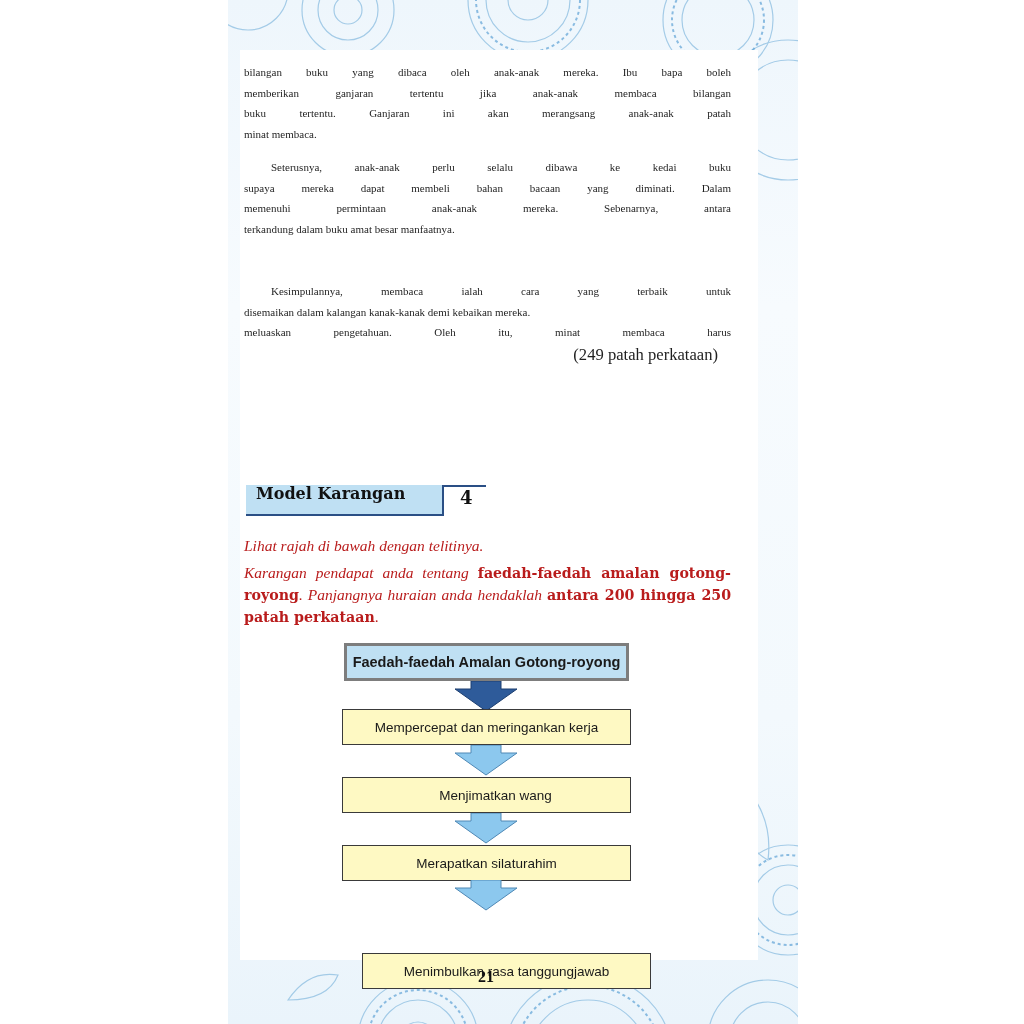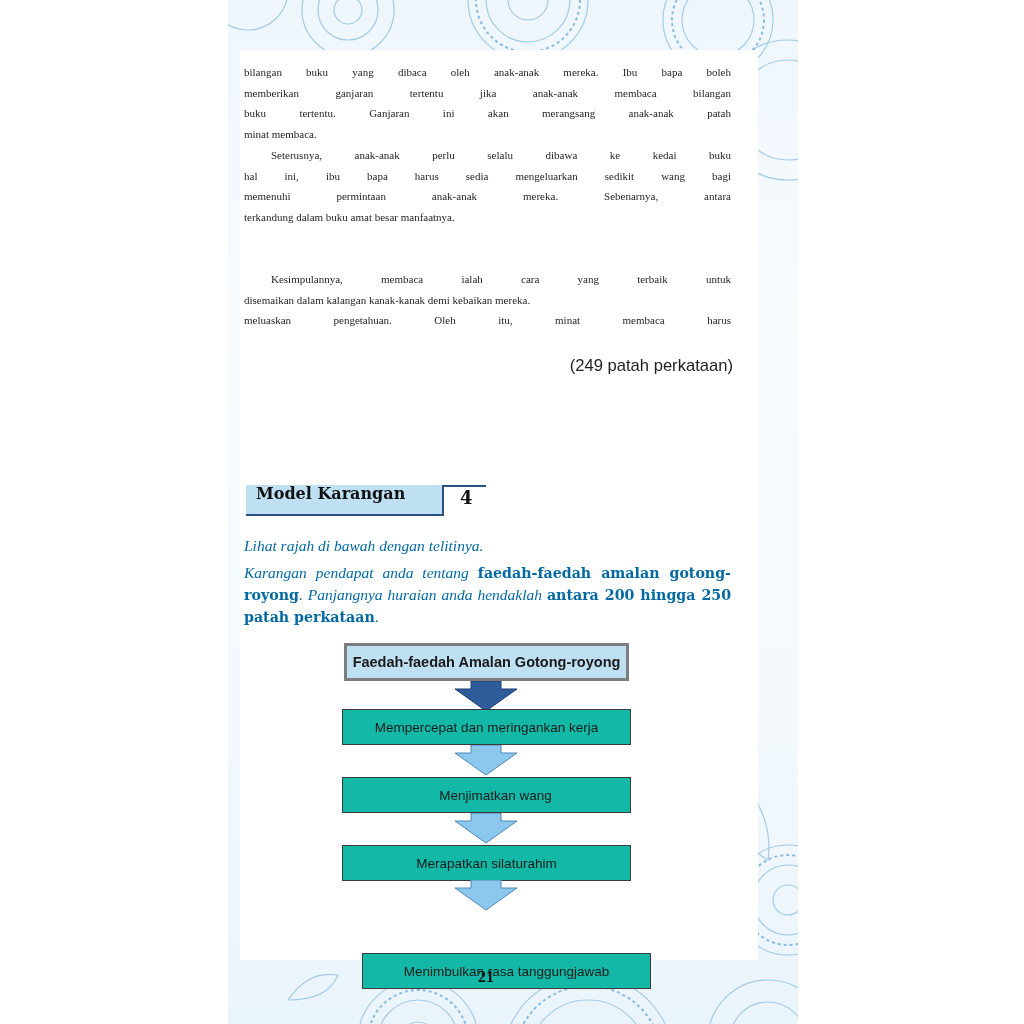--- a/index.html
+++ b/index.html
@@ -18,56 +18,56 @@
     position: absolute; left: 12px; top: 50px; width: 518px; height: 910px;
     background: #ffffff;
   }
   .para {
     position: absolute; left: 244px; width: 487px;
     font-family: "Liberation Serif", serif; font-size: 11px; line-height: 20.7px;
     color: #1f1f1f; text-align: justify; margin: 0;
   }
   .para .ln { display: block; text-align: justify; text-align-last: justify; white-space: nowrap; }
   .para .ln.last { text-align-last: left; }
-  .indent { padding-left: 27px; }
+  .indent { padding-left: 27px; margin-top: 12px; }
   .wordcount {
-    position: absolute; right: 291px; top: 345px;
-    font-family: Liberation Sans, sans-serif; font-size: 16.6px; color: #1f1f1f; margin-top: 11px;
+    position: absolute; right: 306px; top: 345px;
+    font-family: Liberation Serif, serif; font-size: 16.6px; color: #1f1f1f;
   }
   .heading-box {
     position: absolute; left: 246px; top: 485px; width: 198px; height: 31px;
     background: #bfe0f3; border-bottom: 2px solid #2a4f85; border-right: 2px solid #2a4f85;
     box-sizing: border-box;
   }
   .heading-text {
     position: absolute; left: 256px; top: 484px;
     font-family: "DejaVu Serif", serif; font-weight: bold; font-size: 16px; color: #111;
   }
   .heading-line {
     position: absolute; left: 444px; top: 485px; width: 42px; height: 2px; background: #2a4f85;
   }
   .heading-num {
     position: absolute; left: 460px; top: 487px;
     font-family: "DejaVu Serif", serif; font-weight: bold; font-size: 18px; color: #111;
   }
   .instr {
     position: absolute; left: 244px; width: 487px;
-    font-family: "Liberation Serif", serif; font-size: 15.5px; line-height: 21px; color: #0369a1;
+    font-family: "Liberation Serif", serif; font-size: 15.5px; line-height: 21px; color: #b91c1c;
   }
   .instr i { font-style: italic; }
   .instr b { font-weight: bold; font-family: "DejaVu Serif", serif; font-size: 14.2px; }
   .fc-title {
     position: absolute; left: 344px; top: 643px; width: 285px; height: 38px;
     background: #bfe0f3; border: 3px solid #7d7d7d; box-sizing: border-box;
     display: flex; align-items: center; justify-content: center;
     font-family: "Liberation Sans", sans-serif; font-weight: bold; font-size: 14.5px; color: #1a1a1a;
   }
   .fc-box {
     position: absolute; left: 342px; width: 289px; height: 36px;
-    background: #14b8a6; border: 1.5px solid #3a3a3a; box-sizing: border-box;
+    background: #fef9c3; border: 1.5px solid #3a3a3a; box-sizing: border-box;
     display: flex; align-items: center; justify-content: center;
     font-family: "Liberation Sans", sans-serif; font-size: 13.5px; color: #1a1a1a;
   }
   .fc-arrow { position: absolute; left: 451px; width: 70px; height: 32px; }
   .page-num {
     position: absolute; left: 478px; top: 968px;
     font-family: "Liberation Serif", serif; font-weight: bold; font-size: 16px; color: #111;
   }
 </style>
 </head>
@@ -114,21 +114,21 @@
 
 <div class="para" style="top:62px;">
   <span class="ln">bilangan buku yang dibaca oleh anak-anak mereka. Ibu bapa boleh</span>
   <span class="ln">memberikan ganjaran tertentu jika anak-anak membaca bilangan</span>
   <span class="ln">buku tertentu. Ganjaran ini akan merangsang anak-anak patah</span>
   <span class="ln last">minat membaca.</span>
 </div>
 
 <div class="para" style="top:145px;">
   <span class="ln indent">Seterusnya, anak-anak perlu selalu dibawa ke kedai buku</span>
-  <span class="ln">hal ini, ibu bapa harus sedia mengeluarkan sedikit wang bagi</span>
+  <span class="ln">supaya mereka dapat membeli bahan bacaan yang diminati. Dalam</span>
   <span class="ln">memenuhi permintaan anak-anak mereka. Sebenarnya, antara</span>
   <span class="ln last">terkandung dalam buku amat besar manfaatnya.</span>
 </div>
 
 <div class="para" style="top:269px;">
   <span class="ln indent">Kesimpulannya, membaca ialah cara yang terbaik untuk</span>
   <span class="ln last">disemaikan dalam kalangan kanak-kanak demi kebaikan mereka.</span>
   <span class="ln">meluaskan pengetahuan. Oleh itu, minat membaca harus</span>
 </div>
 

